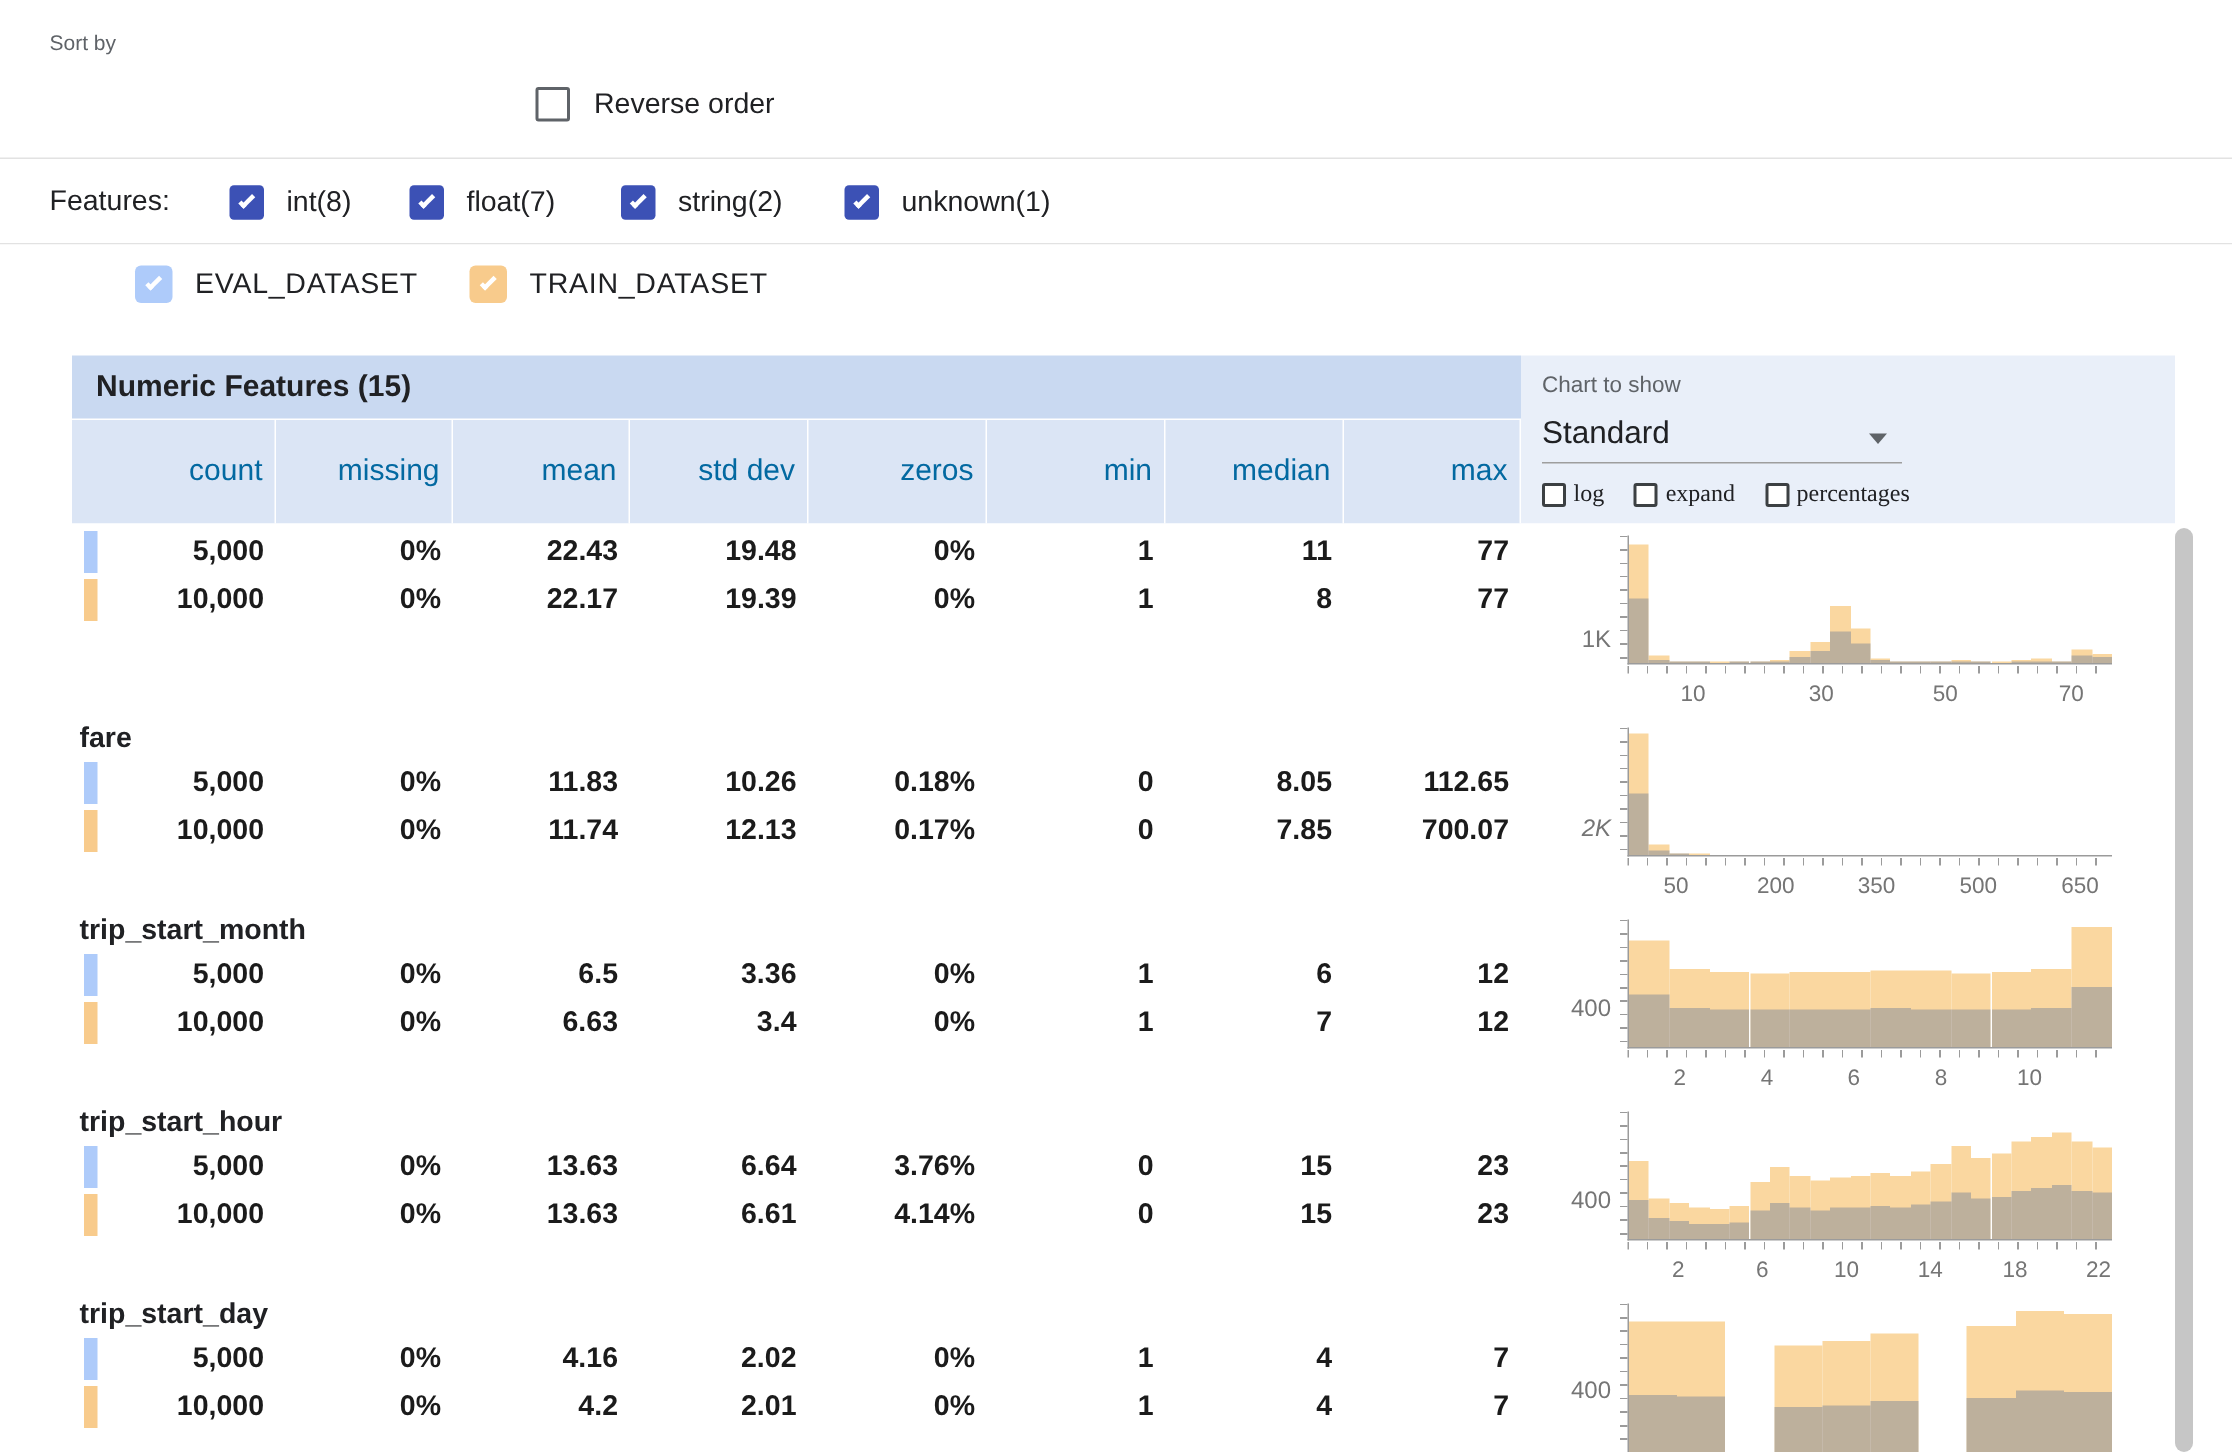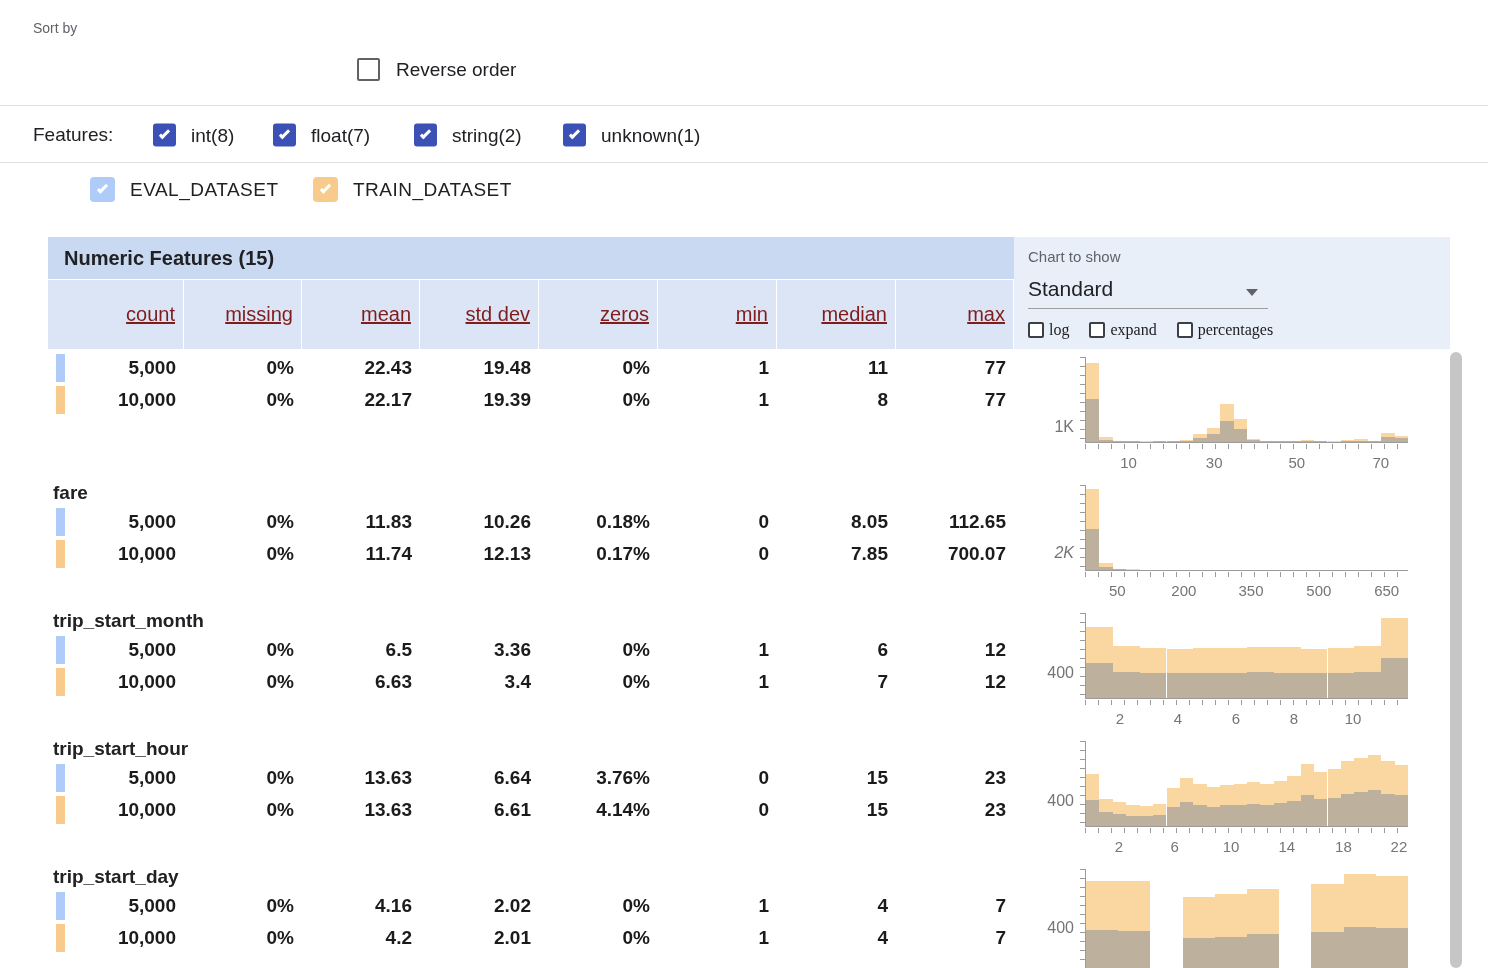--- a/index.html
+++ b/index.html
@@ -39,21 +39,21 @@
   .cb-indigo.checked { background:#3c51b5; }
   .cb-eval { width:25px; height:25px; border-radius:4px; } .cb-eval.checked { background:#aecbfa; }
   .cb-train { width:25px; height:25px; border-radius:4px; } .cb-train.checked { background:#f8cb8c; }
   .cb-outline { width:23px; height:23px; border:2px solid #5f6368; border-radius:2px; background:#fff; cursor:pointer; flex:none; }
   .cb-small { width:16px; height:16px; border:2px solid #3c4043; border-radius:2px; background:#fff; cursor:pointer; flex:none; }
 
   
   .table-title-bar { position:absolute; left:48px; top:237px; width:966px; height:42px; background:#c9d9f1; display:flex; align-items:center; padding-left:16px; font-size:20px; font-weight:700; }
   .grid8 { display:grid; grid-template-columns:136px 118px 118px 119px 119px 119px 119px 118px; }
   .col-headers { position:absolute; left:48px; top:280px; width:966px; height:69px; background:#dbe5f5; }
-  .col-headers .cell { display:flex; align-items:center; justify-content:flex-end; padding-right:8px; font-size:20px; color:#7f1d1d; border-right:1px solid #fff;text-decoration:underline; }
+  .col-headers .cell { display:flex; align-items:center; justify-content:flex-end; padding-right:8px; font-size:20px; color:#0369a1; border-right:1px solid #fff; }
 
   
   .chart-panel { position:absolute; left:1014px; top:237px; width:436px; height:112px; background:#e9eff9; }
   .chart-panel .ptitle { position:absolute; left:14px; top:11px; font-size:15px; color:#5f6368; }
   .chart-select { position:absolute; left:14px; top:34px; width:240px; height:38px; border-bottom:1px solid #9e9e9e; font-size:21px; cursor:pointer; }
   .chart-select span.value { position:absolute; left:0; bottom:7px; }
   .chart-select .caret { right:10px; bottom:12px; }
   .panel-toggles { position:absolute; left:14px; top:84px; display:flex; align-items:center; gap:20px; }
   .ptoggle { display:flex; align-items:center; gap:5px;font-family:Liberation Serif, serif; }
   .ptoggle .lbl { font-size:16px; }

